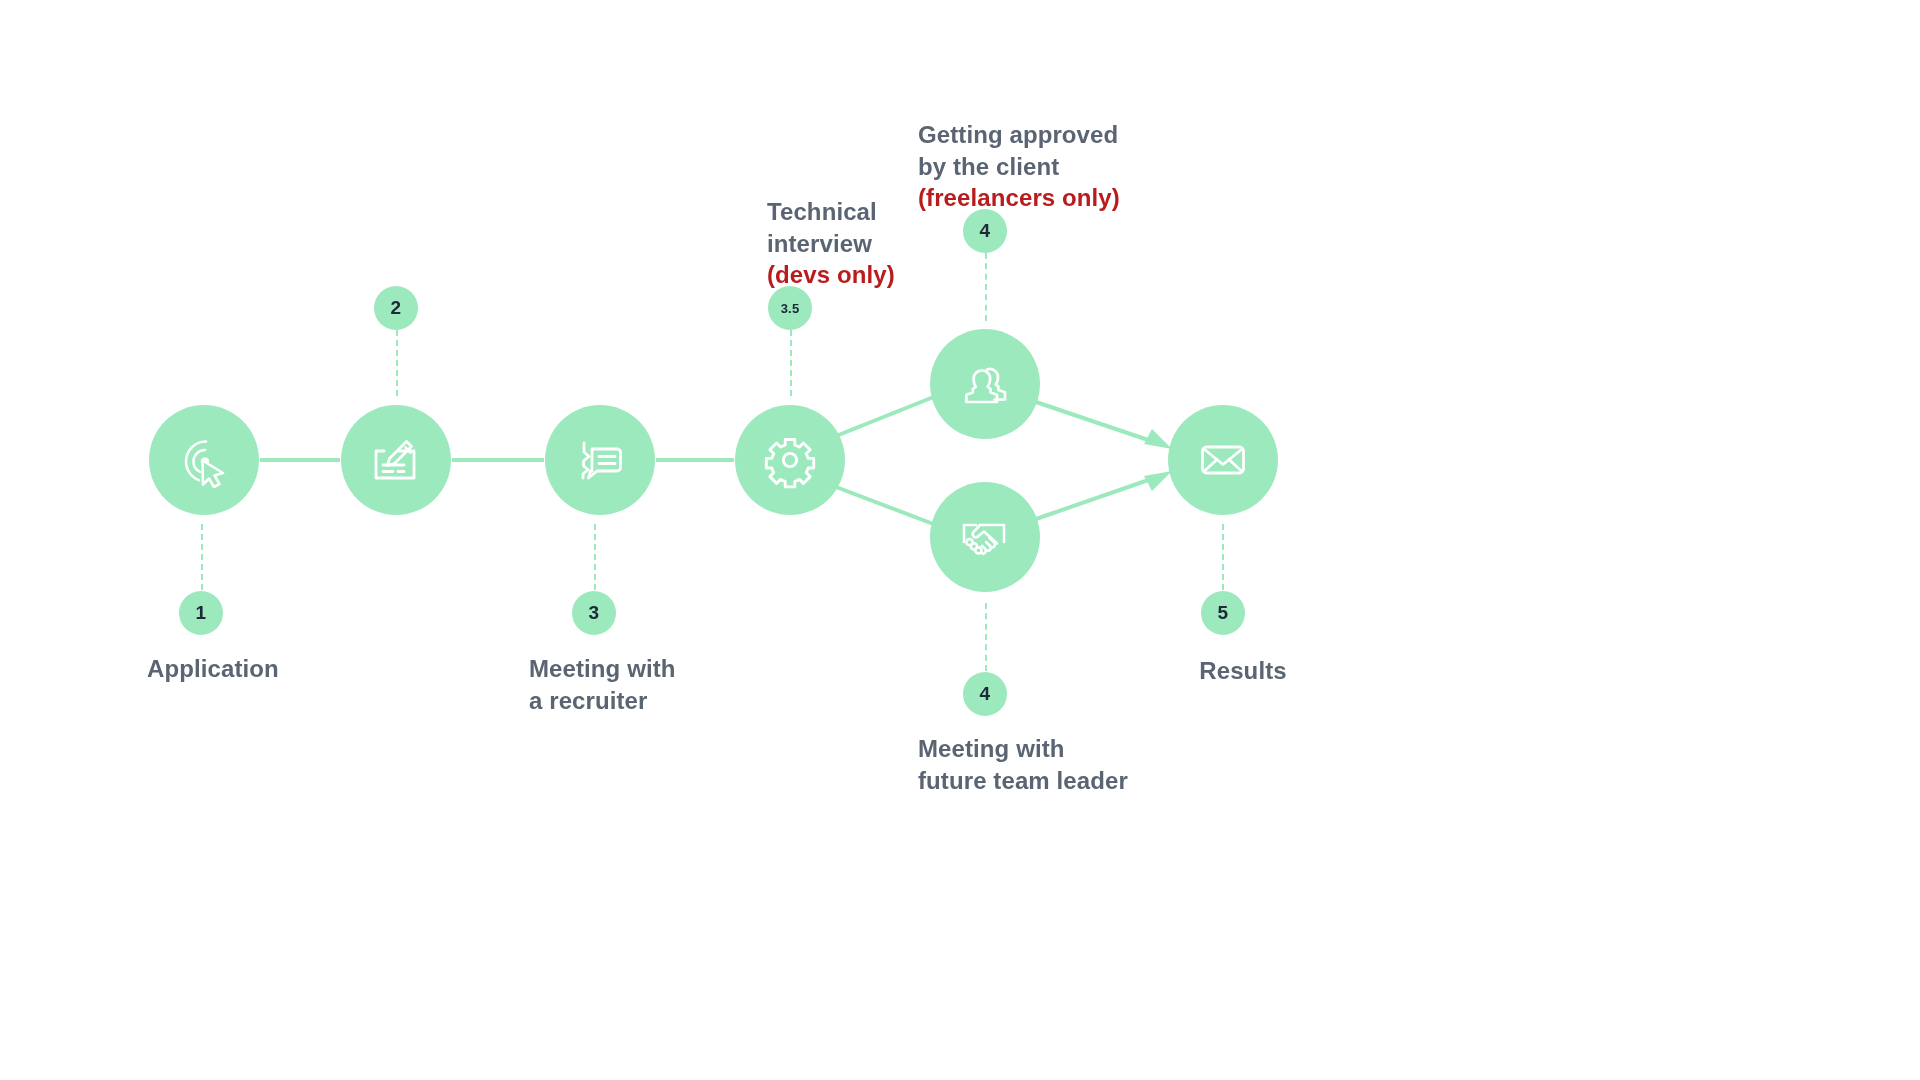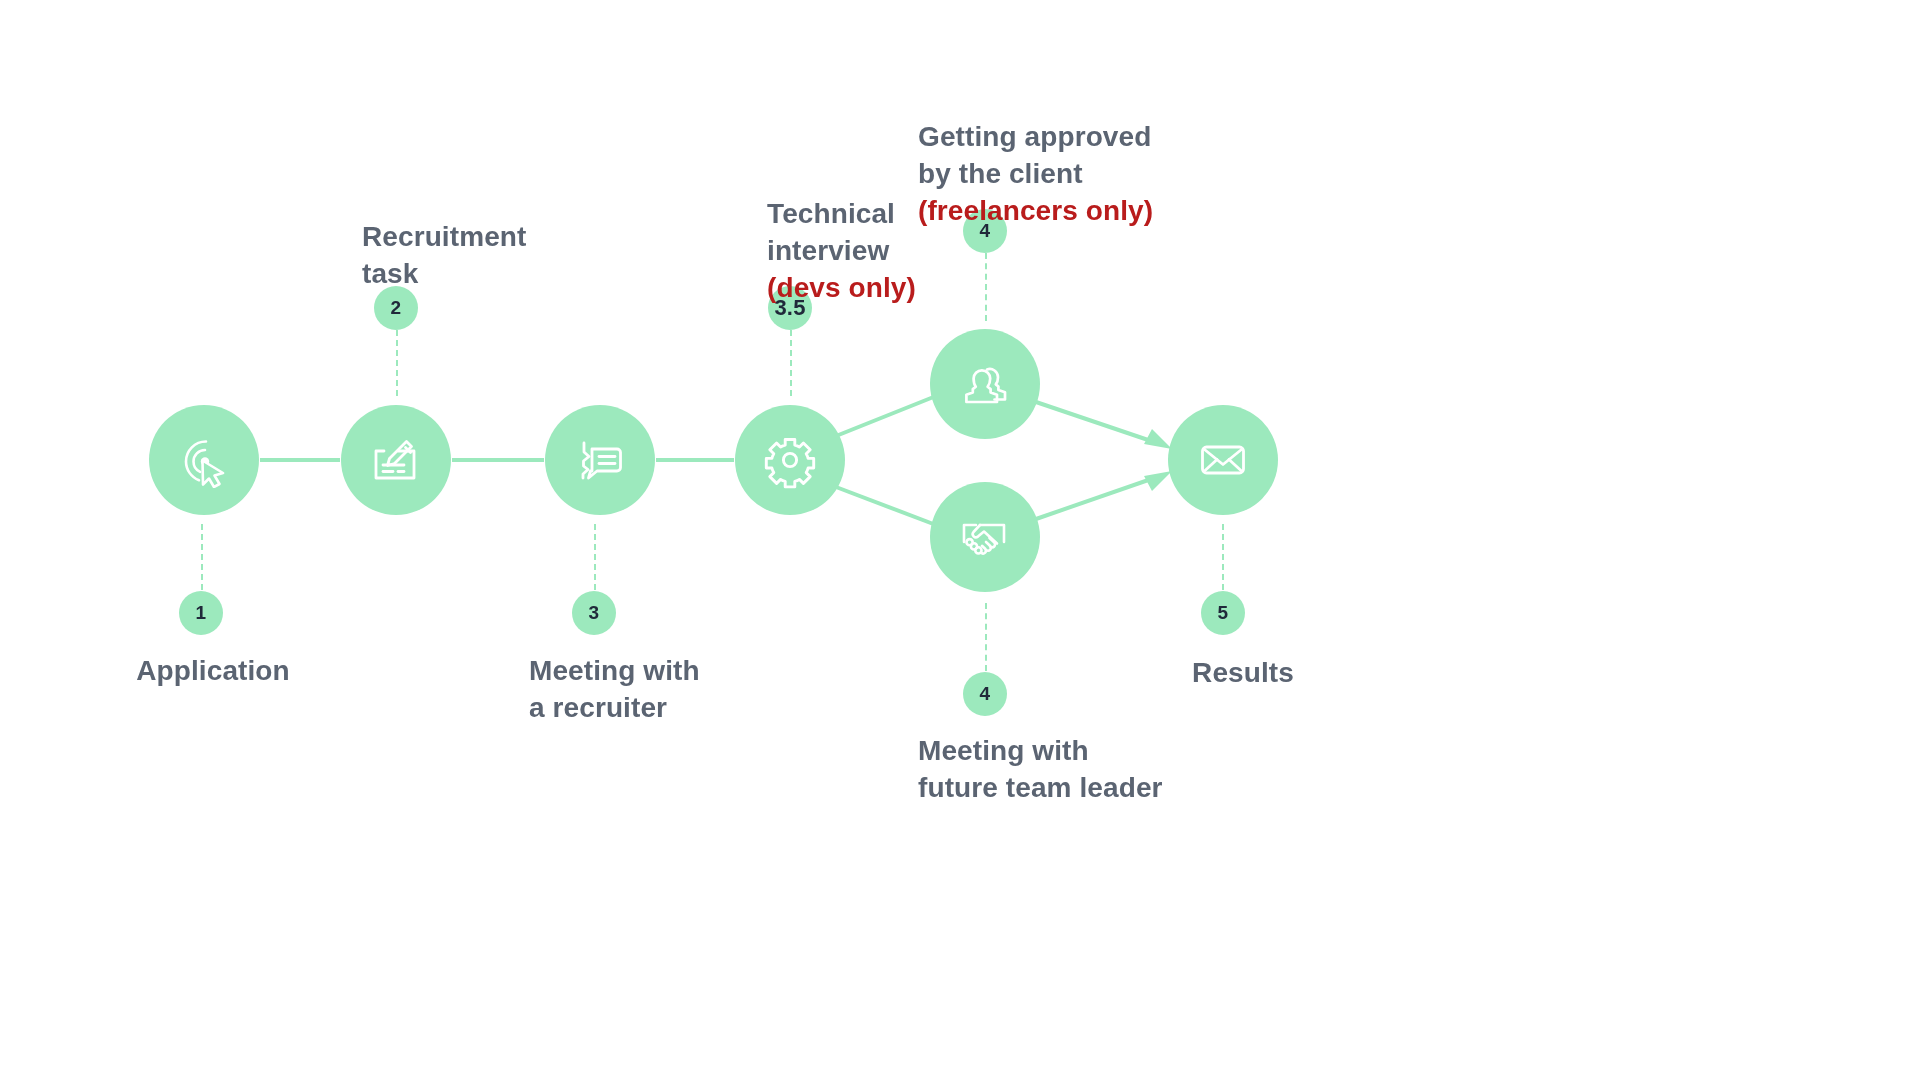--- a/index.html
+++ b/index.html
@@ -63,28 +63,28 @@
     display: flex;
     align-items: center;
     justify-content: center;
     color: #20293a;
     font-size: 19px;
     font-weight: bold;
     letter-spacing: 0.2px;
     z-index: 4;
   }
   .badge.wide {
-    font-size: 22px;
+    font-size: 13px;
   }
 
   
   .label {
     position: absolute;
     color: #5b6472;
-    font-size: 28px;
+    font-size: 24px;
     font-weight: bold;
     line-height: 1.32;
     letter-spacing: 0.1px;
     z-index: 4;
     white-space: pre-line;
   }
   .label .sub {
     color: #b91c1c;
     font-weight: bold;
     display: block;
@@ -154,22 +154,20 @@
         <polyline points="17,20 9,20 9,47 47,47 47,20 31,20"></polyline>
         <line x1="16" y1="34" x2="37" y2="34"></line>
         <line x1="16" y1="40.5" x2="26" y2="40.5"></line>
         <line x1="31" y1="40.5" x2="37" y2="40.5"></line>
         <path d="M22.5 27.5 L20.5 34.5 L27.5 32.5 L44.5 15.5 L39.5 10.5 Z"></path>
         <line x1="38.5" y1="16.5" x2="43.5" y2="21.5"></line>
       </svg>
     </span>
   </div>
   <div class="badge" style="left:374px; top:286px;">2</div>
-  <div class="label left" style="left:362px; top:219px;">Recruitment
-task</div>
 
   <div class="node node-main" style="left:545px; top:405px;">
     <span>
       <svg width="58" height="58" viewBox="0 0 58 58" fill="none" stroke="#ffffff" stroke-width="2.8" stroke-linecap="round" stroke-linejoin="round">
         <path d="M13 12 L13 21 L18 25.5 L12.5 30 L12.5 35 L17 38.5 L12 43 L12 47"></path>
         <path d="M22 18 H47 A3.5 3.5 0 0 1 50.5 21.5 V36.5 A3.5 3.5 0 0 1 47 40 H27 L18.5 47 L20.5 40 H22 A3.5 3.5 0 0 1 22 40 Z" transform="translate(-1,0)"></path>
         <line x1="28" y1="25.5" x2="44" y2="25.5"></line>
         <line x1="28" y1="32.5" x2="44" y2="32.5"></line>
       </svg>
     </span>

